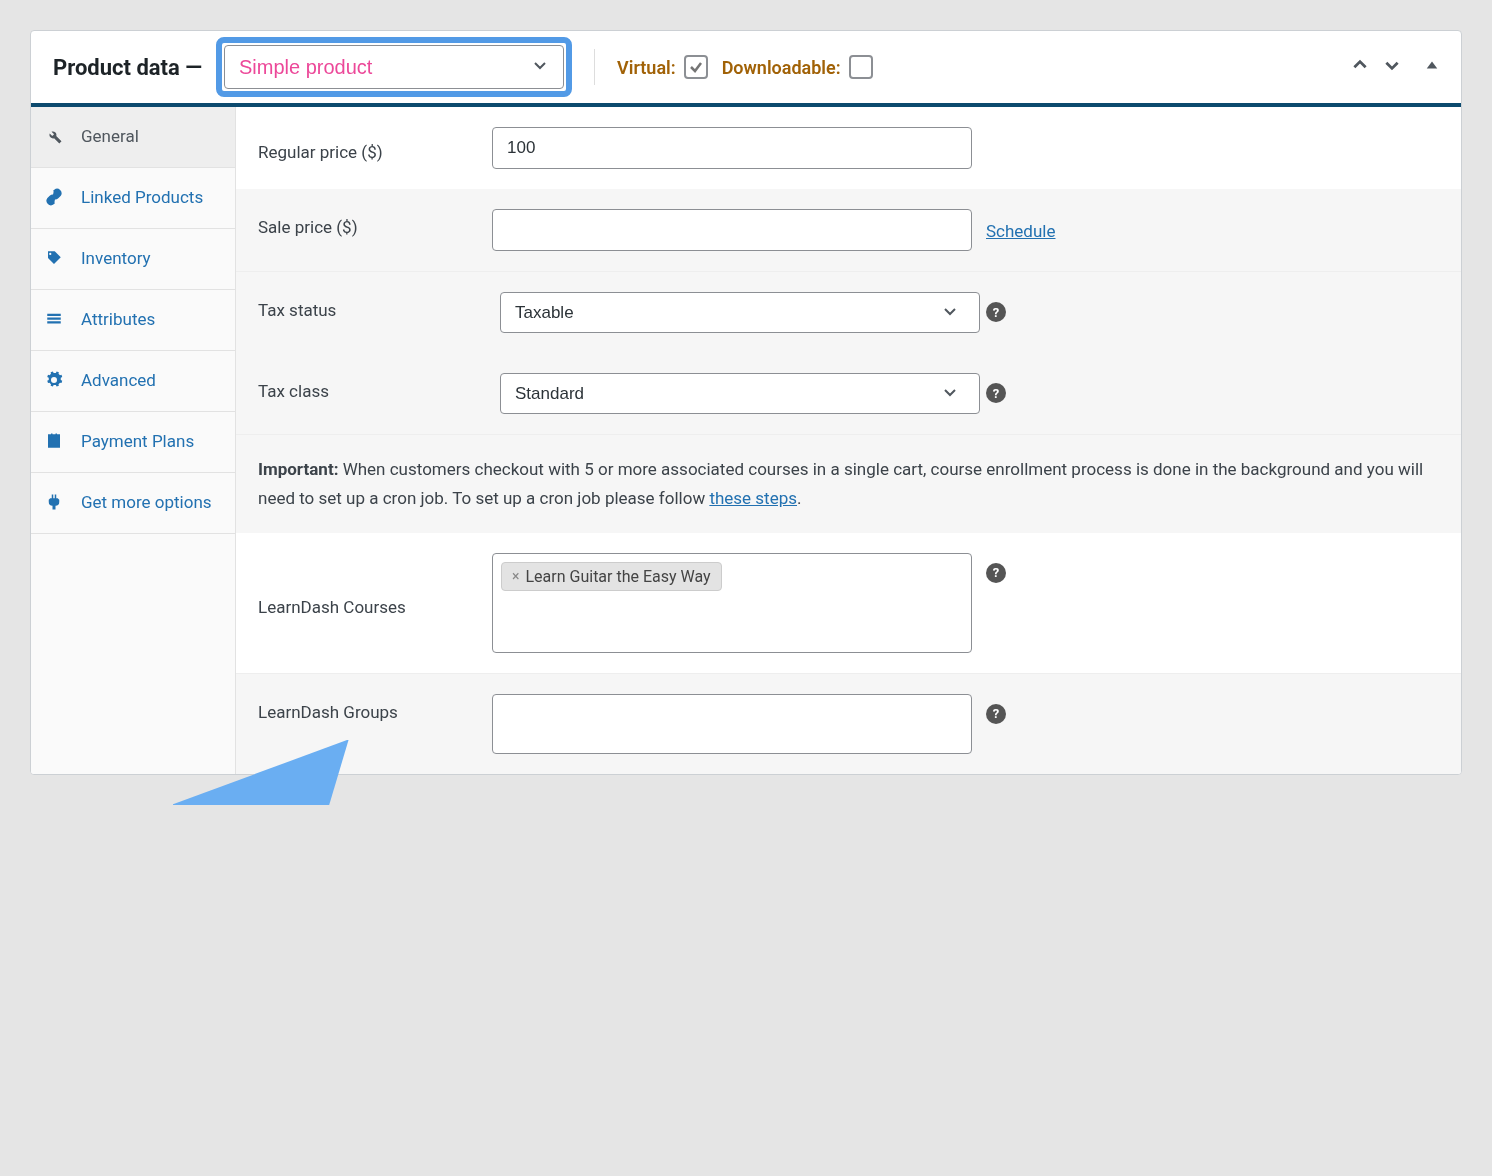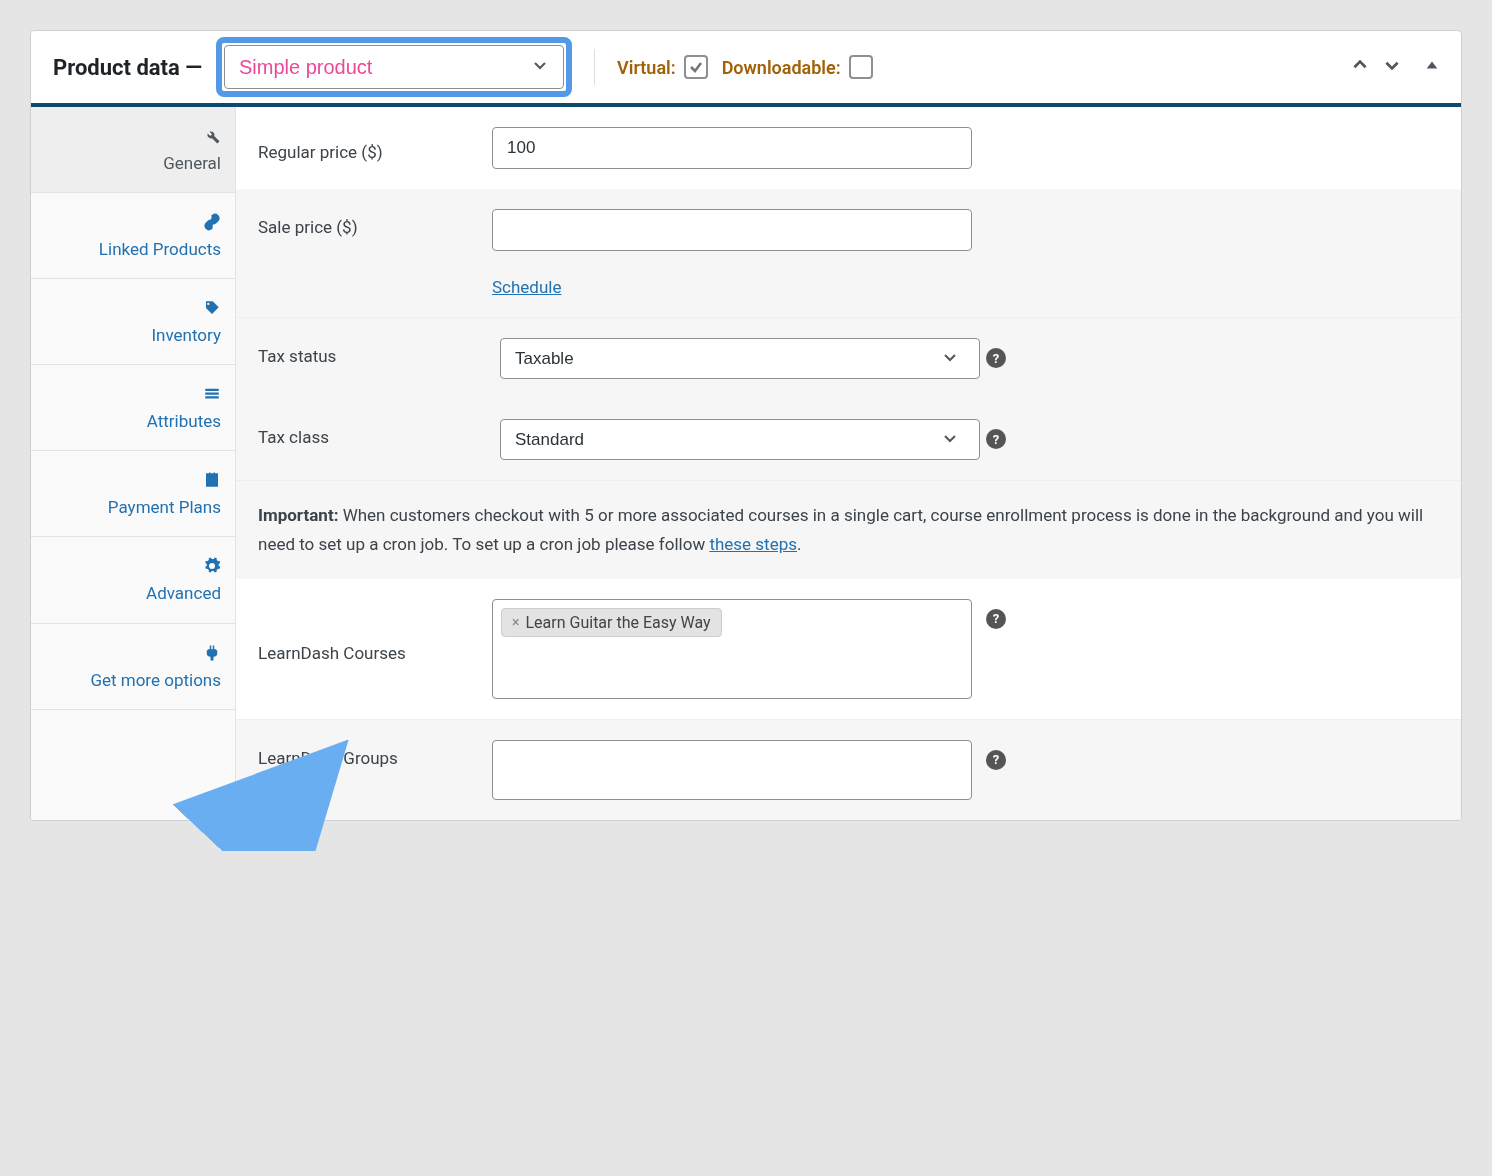--- a/index.html
+++ b/index.html
@@ -96,28 +96,27 @@
     display: flex;
   }
   .tabs {
     width: 205px;
     flex-shrink: 0;
     background: #fafafa;
     border-right: 1px solid #e2e2e2;
   }
   .tab {
     display: flex;
-    align-items: flex-end;
-    gap: 3px;
+    align-items: flex-start;
+    gap: 18px;
     padding: 18px 14px;
     border-bottom: 1px solid #e2e2e2;
     color: #2271b1;
     font-size: 17px;
     cursor: pointer;
-    flex-direction: column;
   }
   .tab .tabicon { color: #2271b1; flex-shrink: 0; margin-top: 2px; }
   .tab.active {
     background: #eee;
     color: #50575e;
   }
   .tab.active .tabicon { color: #50575e; }
   .tab .label { line-height: 1.3; }
   .content {
     flex: 1;
@@ -331,34 +330,34 @@
           <svg width="18" height="18" viewBox="0 0 24 24">
                 <path fill="currentColor" d="M3 5h18v3H3zm0 5h18v3H3zm0 5h18v3H3z"></path>
               </svg>
         </span>
         <span class="label">Attributes</span>
       </div>
 
       <div class="tab">
         <span class="tabicon">
           <svg width="18" height="18" viewBox="0 0 24 24">
+                <path fill="currentColor" d="M12 8a4 4 0 100 8 4 4 0 000-8zm9 4l2 1-1 3-2-.5-2 2 .5 2-3 1-1-2h-3l-1 2-3-1 .5-2-2-2-2 .5-1-3 2-1v-3l-2-1 1-3 2 .5 2-2-.5-2 3-1 1 2h3l1-2 3 1-.5 2 2 2 2-.5 1 3-2 1v3z"></path>
+              </svg>
+        </span>
+        <span class="label">Advanced</span>
+      </div>
+
+      <div class="tab">
+        <span class="tabicon">
+          <svg width="18" height="18" viewBox="0 0 24 24">
                 <path fill="currentColor" d="M5 4h14v16H5z" stroke="currentColor" stroke-width="2"></path>
                 <path fill="currentColor" d="M5 8h14M9 4V2m6 2V2" stroke="currentColor" stroke-width="2"></path>
               </svg>
         </span>
         <span class="label">Payment Plans</span>
-      </div>
-
-      <div class="tab">
-        <span class="tabicon">
-          <svg width="18" height="18" viewBox="0 0 24 24">
-                <path fill="currentColor" d="M12 8a4 4 0 100 8 4 4 0 000-8zm9 4l2 1-1 3-2-.5-2 2 .5 2-3 1-1-2h-3l-1 2-3-1 .5-2-2-2-2 .5-1-3 2-1v-3l-2-1 1-3 2 .5 2-2-.5-2 3-1 1 2h3l1-2 3 1-.5 2 2 2 2-.5 1 3-2 1v3z"></path>
-              </svg>
-        </span>
-        <span class="label">Advanced</span>
       </div>
 
       <div class="tab">
         <span class="tabicon">
           <svg width="18" height="18" viewBox="0 0 24 24">
                 <path fill="currentColor" d="M9 2v5H7l-2 2v3a5 5 0 005 5v5h4v-5a5 5 0 005-5V9l-2-2h-2V2h-2v5h-2V2z"></path>
               </svg>
         </span>
         <span class="label">Get more options</span>
       </div>
@@ -368,21 +367,21 @@
 
       <div class="row white">
         <div class="lbl">Regular price ($)</div>
         <div class="field">
           <input class="txt-input" value="100" style="">
         </div>
       </div>
 
       <div class="row gray">
         <div class="lbl">Sale price ($)</div>
-        <div class="field" style="flex-direction:column;align-items:flex-start">
+        <div class="field" style="flex-direction:row;align-items:flex-start">
           <input class="txt-input" value="" style="">
           <a class="schedule-link">Schedule</a>
         </div>
       </div>
 
       <div class="row gray divider-row">
         <div class="lbl">Tax status</div>
         <div class="field">
           <div class="sel-wrap">
             <select class="sel-input">

